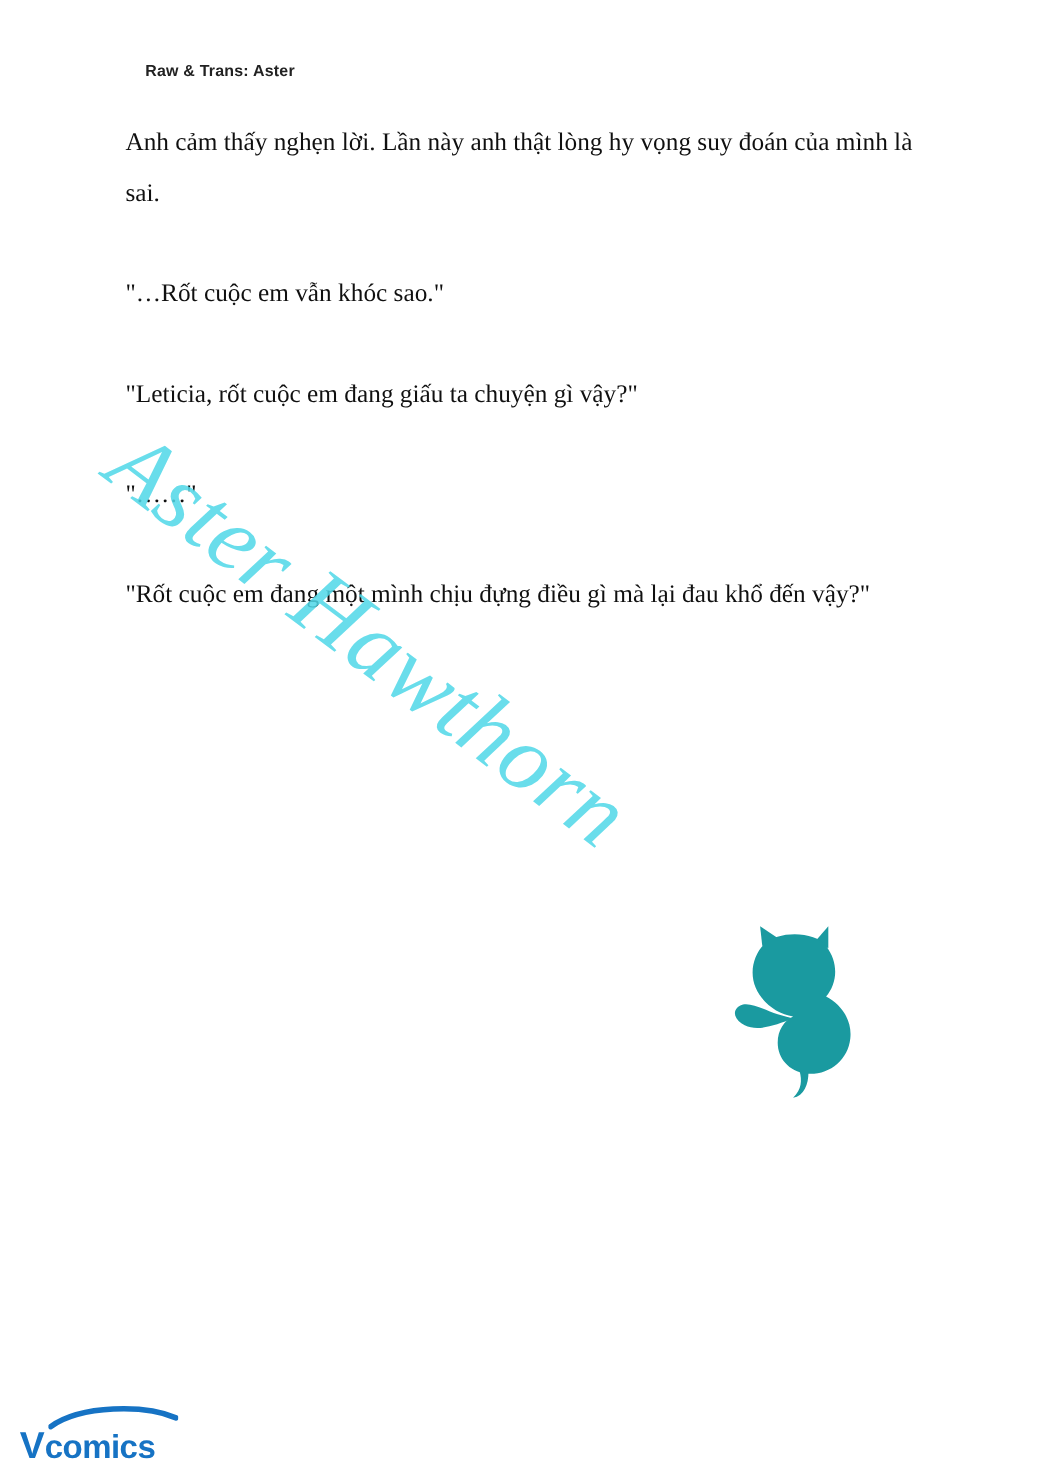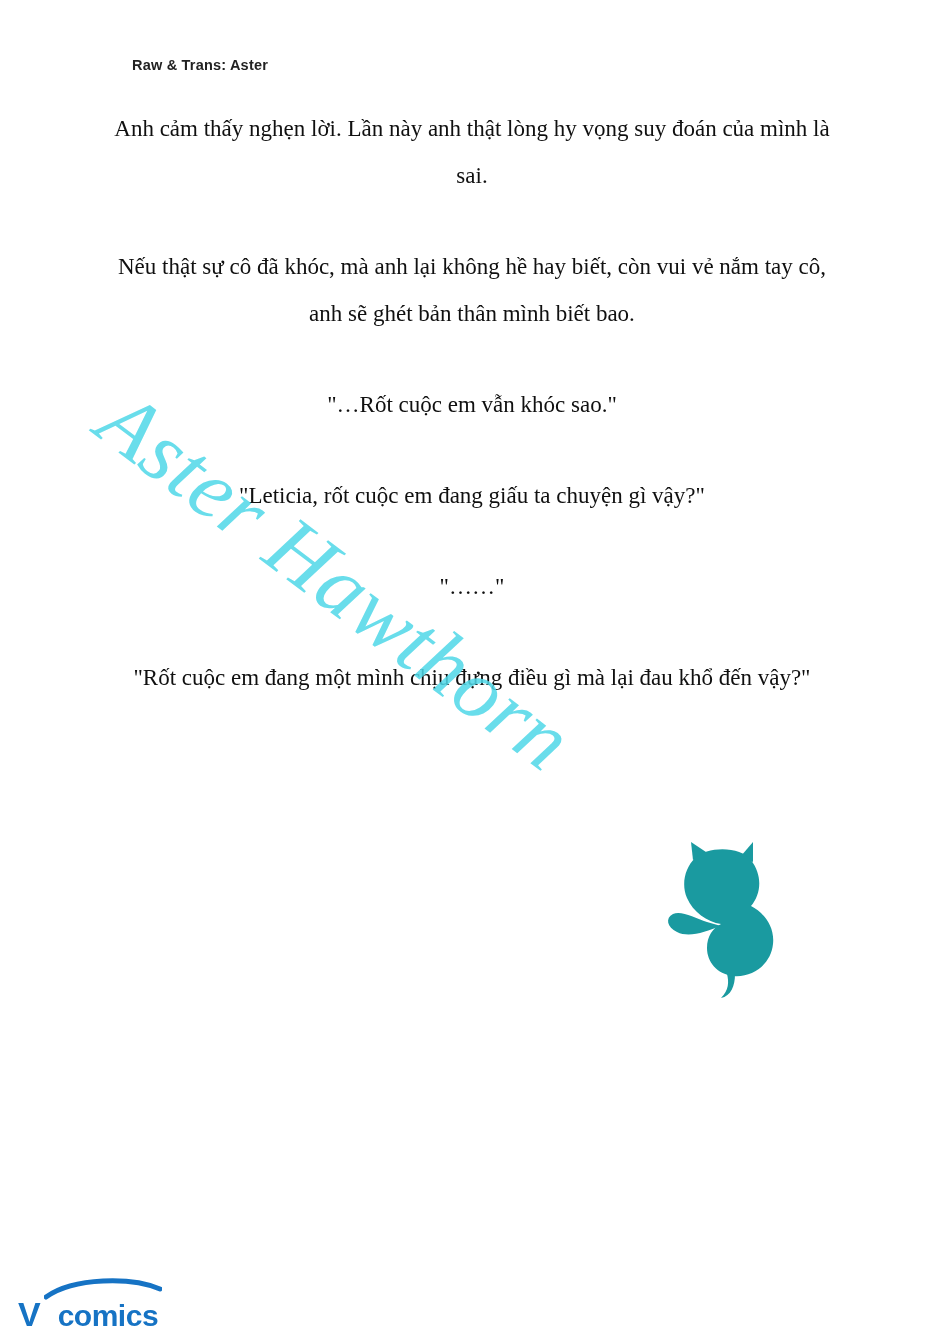--- a/index.html
+++ b/index.html
@@ -31,21 +31,21 @@
     left: 114px;
     top: 105px;
     width: 716px;
   }
   .para {
     font-family: "Liberation Serif", serif;
     font-size: 23px;
     line-height: 47px;
     color: #101010;
     margin: 0 0 44px 0;
-    text-align: center;
+    text-align: left;
   }
   .para:last-child {
     margin-bottom: 0;
   }
   
   .watermark-text {
     position: absolute;
     left: 140px;
     top: 370px;
     font-family: "Liberation Serif", serif;
@@ -84,42 +84,41 @@
     color: #1673c4;
     line-height: 1;
     position: relative;
   }
   .logo-word {
     font-family: "Liberation Sans", sans-serif;
     font-weight: bold;
     font-size: 30px;
     color: #1673c4;
     line-height: 1;
-    margin-left: 17px;
+    margin-left: 0;
     letter-spacing: -0.5px;
   }
   .logo-swoosh {
     position: absolute;
     left: 26px;
     bottom: 30px;
     width: 118px;
     height: 26px;
     pointer-events: none;
   }
 </style>
 </head>
 <body>
 
 <div class="page">
 
   <div class="credit">Raw &amp; Trans: Aster</div>
 
   <div class="content">
     <p class="para">Anh cảm thấy nghẹn lời. Lần này anh thật lòng hy vọng suy đoán của mình là sai.</p>
-    <p class="para">Nếu thật sự cô đã khóc, mà anh lại không hề hay biết, còn vui vẻ nắm tay cô, anh sẽ ghét bản thân mình biết bao.</p>
     <p class="para">"…Rốt cuộc em vẫn khóc sao."</p>
     <p class="para">"Leticia, rốt cuộc em đang giấu ta chuyện gì vậy?"</p>
     <p class="para">"……"</p>
     <p class="para">"Rốt cuộc em đang một mình chịu đựng điều gì mà lại đau khổ đến vậy?"</p>
   </div>
 
   <div class="watermark-text">Aster Hawthorn</div>
 
   <svg class="cat-mark" viewBox="0 0 140 160" xmlns="http://www.w3.org/2000/svg">
     <g fill="#1a9aa0">

